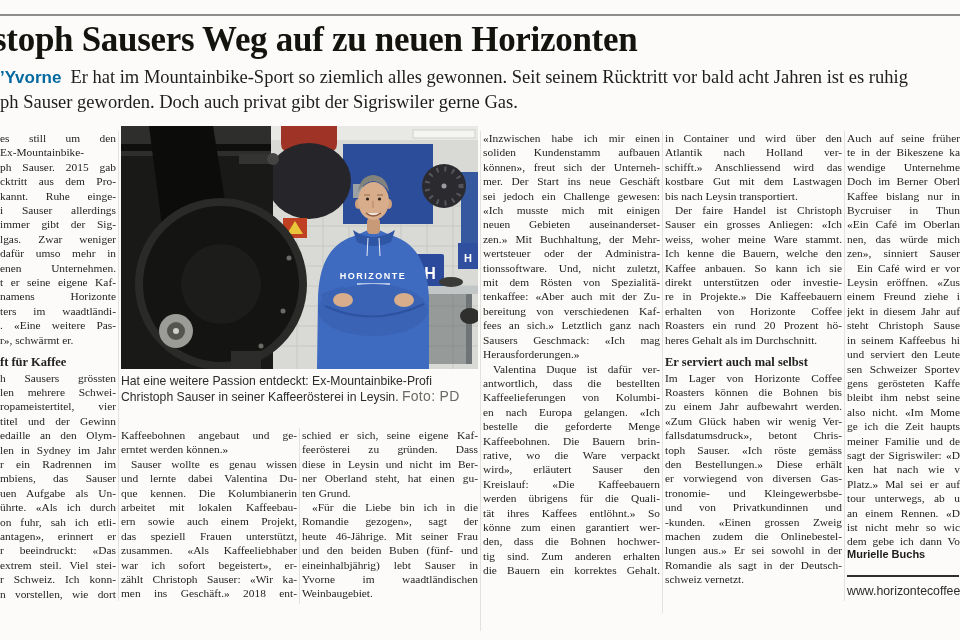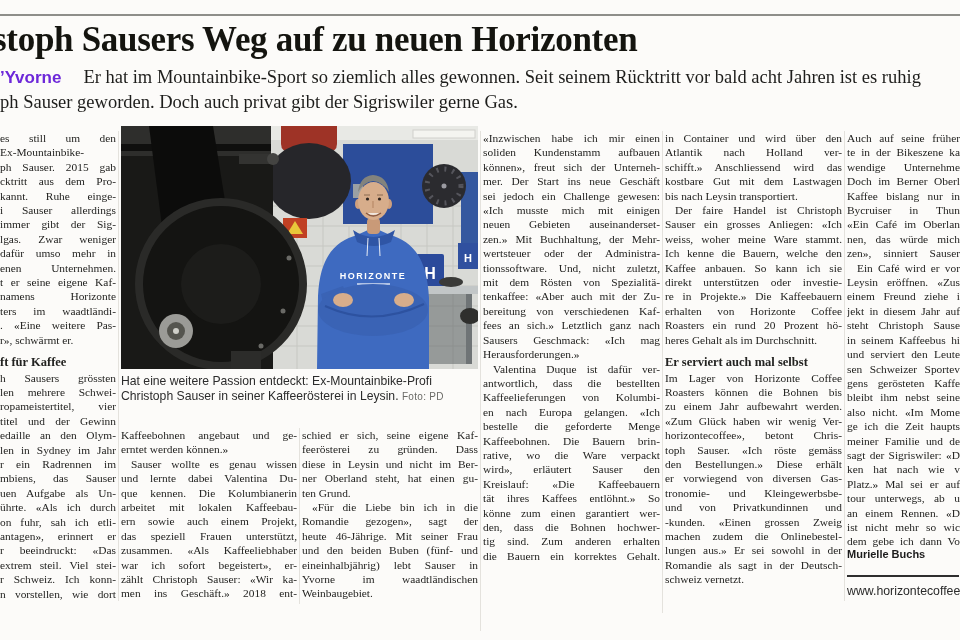--- a/index.html
+++ b/index.html
@@ -5,27 +5,27 @@
   html,body{margin:0;padding:0;background:#e9e8e4;}
   .page{position:relative;width:960px;height:640px;background:#fcfbf9;overflow:hidden;
         font-family:"Liberation Serif","DejaVu Serif",serif;color:#1e1e1c;}
   .top-rule{position:absolute;left:0;top:14px;width:960px;height:2px;background:#8e8e8a;}
   .headline{position:absolute;left:-7px;top:20px;margin:0;font-size:35px;font-weight:700;
             letter-spacing:-0.3px;color:#14140f;white-space:nowrap;}
   .lead-line{position:absolute;left:0;width:960px;white-space:nowrap;font-size:18.5px;color:#1d1d1b;}
   .lead-1{top:67px;}
   .lead-2{top:92px;}
   .lead-label{font-family:"Liberation Sans","DejaVu Sans",sans-serif;font-weight:700;
-              font-size:17px;color:#6d28d9;margin-right:22px;}
+              font-size:17px;color:#0369a1;margin-right:9px;}
   .photo{position:absolute;left:121px;top:126px;width:357px;height:243px;background:#cdcec9;}
   .photo svg{display:block;}
   .caption{position:absolute;left:121px;top:374px;width:360px;
            font-family:"Liberation Sans","DejaVu Sans",sans-serif;
            font-size:12.2px;line-height:15px;color:#2c2c2c;}
-  .credit{font-size:10px;color:#6a6a66;letter-spacing:.3px;}
+  .credit{font-size:14px;color:#6a6a66;letter-spacing:.3px;}
   .col{position:absolute;font-size:11.4px;line-height:14.4px;color:#232321;}
   .ln{max-height:14.5px;overflow:hidden;}
   .j{text-align:justify;text-align-last:justify;}
   .e{text-align:left;}
   .ji{text-align:justify;text-align-last:justify;text-indent:10px;}
   .h{font-weight:700;font-size:12.5px;padding-top:8px;padding-bottom:1px;max-height:24px;text-align:left;}
   .vrule{position:absolute;width:1px;background:#e4e2dd;}
   .author{position:absolute;left:847px;top:548px;font-family:"Liberation Sans","DejaVu Sans",sans-serif;
           font-weight:700;font-size:11px;color:#1c1c1c;white-space:nowrap;}
   .footer-rule{position:absolute;left:847px;top:575px;width:112px;height:2px;background:#2e2e2e;}
@@ -227,20 +227,21 @@
       <div class="ln e">Herausforderungen.»</div>
       <div class="ln ji">Valentina Duque ist dafür ver-</div>
       <div class="ln j">antwortlich, dass die bestellten</div>
       <div class="ln j">Kaffeelieferungen von Kolumbi-</div>
       <div class="ln j">en nach Europa gelangen. «Ich</div>
       <div class="ln j">bestelle die geforderte Menge</div>
       <div class="ln j">Kaffeebohnen. Die Bauern brin-</div>
       <div class="ln j">rative, wo die Ware verpackt</div>
       <div class="ln j">wird», erläutert Sauser den</div>
       <div class="ln j">Kreislauf: «Die Kaffeebauern</div>
+      <div class="ln j">werden übrigens für die Quali-</div>
       <div class="ln j">tät ihres Kaffees entlöhnt.» So</div>
       <div class="ln j">könne zum einen garantiert wer-</div>
       <div class="ln j">den, dass die Bohnen hochwer-</div>
       <div class="ln j">tig sind. Zum anderen erhalten</div>
       <div class="ln j">die Bauern ein korrektes Gehalt.</div>
     </div>
   <div class="col" style="left:665px;top:131px;width:177px;">
       <div class="ln j">in Container und wird über den</div>
       <div class="ln j">Atlantik nach Holland ver-</div>
       <div class="ln j">schifft.» Anschliessend wird das</div>
@@ -254,21 +255,21 @@
       <div class="ln j">direkt unterstützen oder investie-</div>
       <div class="ln j">re in Projekte.» Die Kaffeebauern</div>
       <div class="ln j">erhalten von Horizonte Coffee</div>
       <div class="ln j">Roasters ein rund 20 Prozent hö-</div>
       <div class="ln e">heres Gehalt als im Durchschnitt.</div>
       <div class="ln h">Er serviert auch mal selbst</div>
       <div class="ln j">Im Lager von Horizonte Coffee</div>
       <div class="ln j">Roasters können die Bohnen bis</div>
       <div class="ln j">zu einem Jahr aufbewahrt werden.</div>
       <div class="ln j">«Zum Glück haben wir wenig Ver-</div>
-      <div class="ln j">horizontecoffee», betont Chris-</div>
+      <div class="ln j">fallsdatumsdruck», betont Chris-</div>
       <div class="ln j">toph Sauser. «Ich röste gemäss</div>
       <div class="ln j">den Bestellungen.» Diese erhält</div>
       <div class="ln j">er vorwiegend von diversen Gas-</div>
       <div class="ln j">tronomie- und Kleingewerbsbe-</div>
       <div class="ln j">und von Privatkundinnen und</div>
       <div class="ln j">-kunden. «Einen grossen Zweig</div>
       <div class="ln j">machen zudem die Onlinebestel-</div>
       <div class="ln j">lungen aus.» Er sei sowohl in der</div>
       <div class="ln j">Romandie als sagt in der Deutsch-</div>
       <div class="ln e">schweiz vernetzt.</div>

